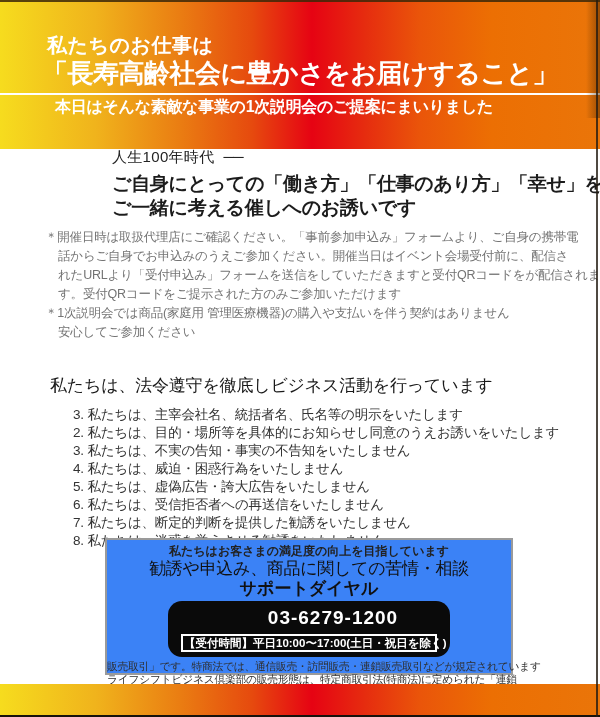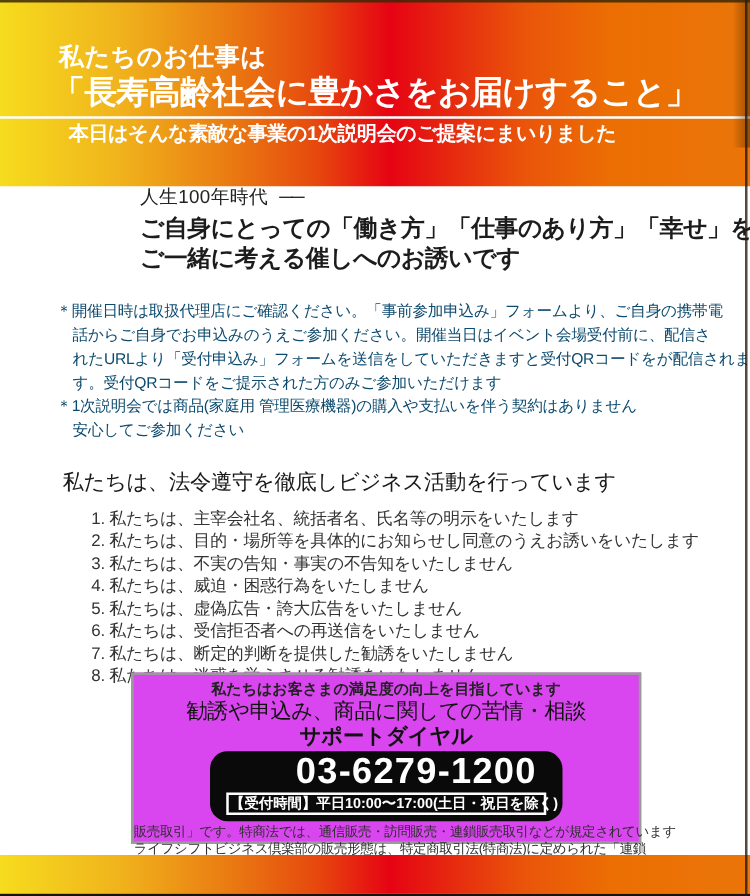--- a/index.html
+++ b/index.html
@@ -23,36 +23,36 @@
   .art-bottom{position:absolute;bottom:0;left:0;right:0;height:2px;background:#17120c;}
   .art-right{position:absolute;top:0;bottom:0;left:596px;width:2px;background:rgba(35,28,18,.8);}
   
   .footer-band{position:absolute;left:0;right:0;bottom:2px;height:31px;}
   
   .intro{position:absolute;left:112px;top:148px;white-space:nowrap;}
   .era{font-size:15px;color:#242424;margin-bottom:5px;letter-spacing:.3px;}
   .era .dash{margin-left:9px;font-weight:bold;letter-spacing:-1px;}
   .intro-big{font-size:19px;font-weight:bold;color:#1c1c1c;line-height:24px;letter-spacing:-.3px;}
   
-  .notes{position:absolute;left:45px;top:240px;font-size:12.5px;color:#0c4a6e;line-height:19px;
+  .notes{position:absolute;left:45px;top:228px;font-size:12.5px;color:#737373;line-height:19px;
          letter-spacing:-.2px;white-space:nowrap;}
   .note-ind{padding-left:13px;}
   
   .compliance{position:absolute;left:50px;top:374px;white-space:nowrap;}
   .c-title{font-size:17px;font-weight:normal;color:#191919;letter-spacing:-.2px;margin-bottom:9px;}
   .c-items{margin-left:23px;font-size:13.5px;color:#333;line-height:18px;letter-spacing:-.2px;}
   
   .support{position:absolute;left:105px;top:538px;width:408px;height:137px;box-sizing:border-box;
-           border:2px solid #9a9a9a;background:#d946ef;text-align:center;}
+           border:2px solid #9a9a9a;background:#3b82f6;text-align:center;}
   .s-line1{font-size:12px;font-weight:bold;color:#222;margin-top:4px;line-height:15px;white-space:nowrap;}
   .s-line2{font-size:17px;font-weight:normal;color:#111;line-height:20px;letter-spacing:-.3px;white-space:nowrap;}
   .s-line3{font-size:17px;font-weight:bold;color:#111;line-height:19px;white-space:nowrap;}
   .s-black{width:282px;margin:3px auto 0;background:#0a0a0a;border-radius:14px;color:#fff;
            padding:1px 0 5px;}
-  .s-phone{font-size:29px;font-weight:bold;line-height:31px;letter-spacing:1px;white-space:nowrap;margin-left:48px;}
+  .s-phone{font-size:19px;font-weight:bold;line-height:31px;letter-spacing:1px;white-space:nowrap;margin-left:48px;}
   .s-hours{margin:1px 13px 0;border:2px solid #fff;font-size:11.5px;font-weight:bold;line-height:14px;
            white-space:nowrap;padding:0 1px;}
   .s-legal{font-size:10.8px;color:#2e2e2e;line-height:13px;margin-top:3px;letter-spacing:-.3px;white-space:nowrap;}
 </style>
 </head>
 <body>
 
 <div class="page">
 
   <header class="header gradient">
@@ -76,21 +76,21 @@
     <div class="note-ind">話からご自身でお申込みのうえご参加ください。開催当日はイベント会場受付前に、配信さ</div>
     <div class="note-ind">れたURLより「受付申込み」フォームを送信をしていただきますと受付QRコードをが配信されま</div>
     <div class="note-ind">す。受付QRコードをご提示された方のみご参加いただけます</div>
     <div>＊1次説明会では商品(家庭用 管理医療機器)の購入や支払いを伴う契約はありません</div>
     <div class="note-ind">安心してご参加ください</div>
   </section>
 
   <section class="compliance">
     <div class="c-title">私たちは、法令遵守を徹底しビジネス活動を行っています</div>
     <div class="c-items">
-      <div>1. 私たちは、主宰会社名、統括者名、氏名等の明示をいたします</div>
+      <div>3. 私たちは、主宰会社名、統括者名、氏名等の明示をいたします</div>
       <div>2. 私たちは、目的・場所等を具体的にお知らせし同意のうえお誘いをいたします</div>
       <div>3. 私たちは、不実の告知・事実の不告知をいたしません</div>
       <div>4. 私たちは、威迫・困惑行為をいたしません</div>
       <div>5. 私たちは、虚偽広告・誇大広告をいたしません</div>
       <div>6. 私たちは、受信拒否者への再送信をいたしません</div>
       <div>7. 私たちは、断定的判断を提供した勧誘をいたしません</div>
       <div>8. 私たちは、迷惑を覚えさせる勧誘をいたしません</div>
     </div>
   </section>
 

